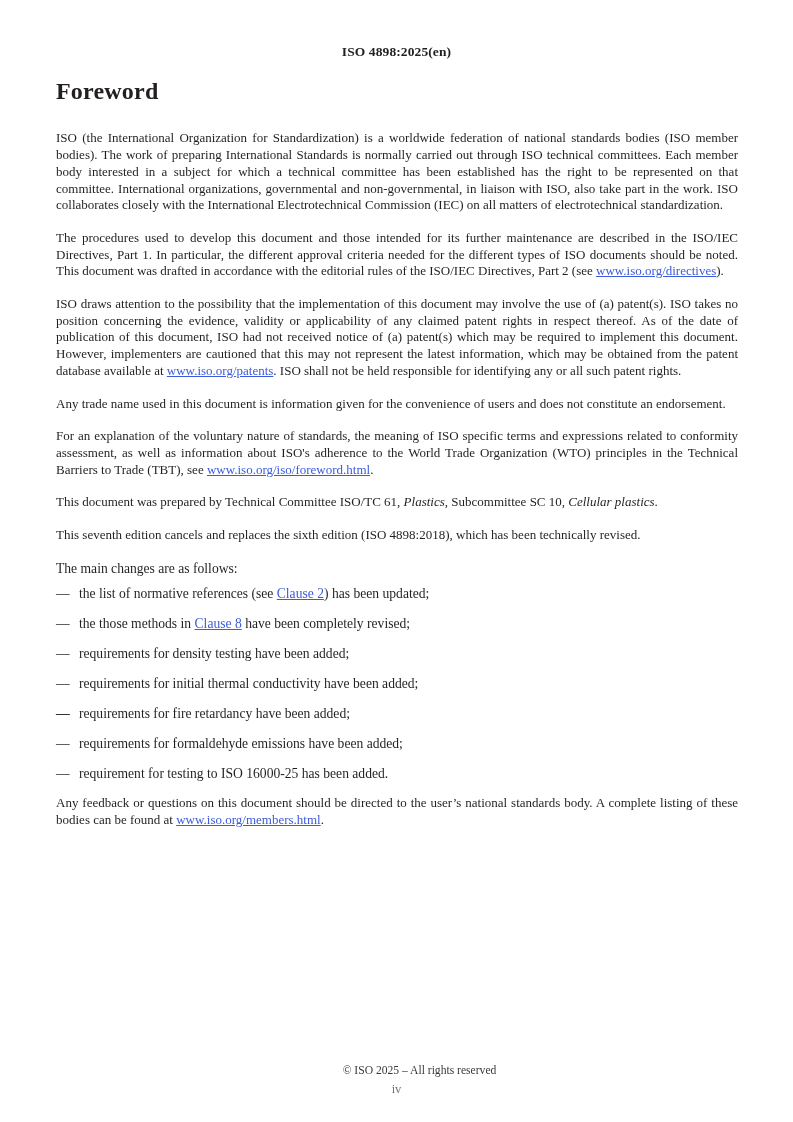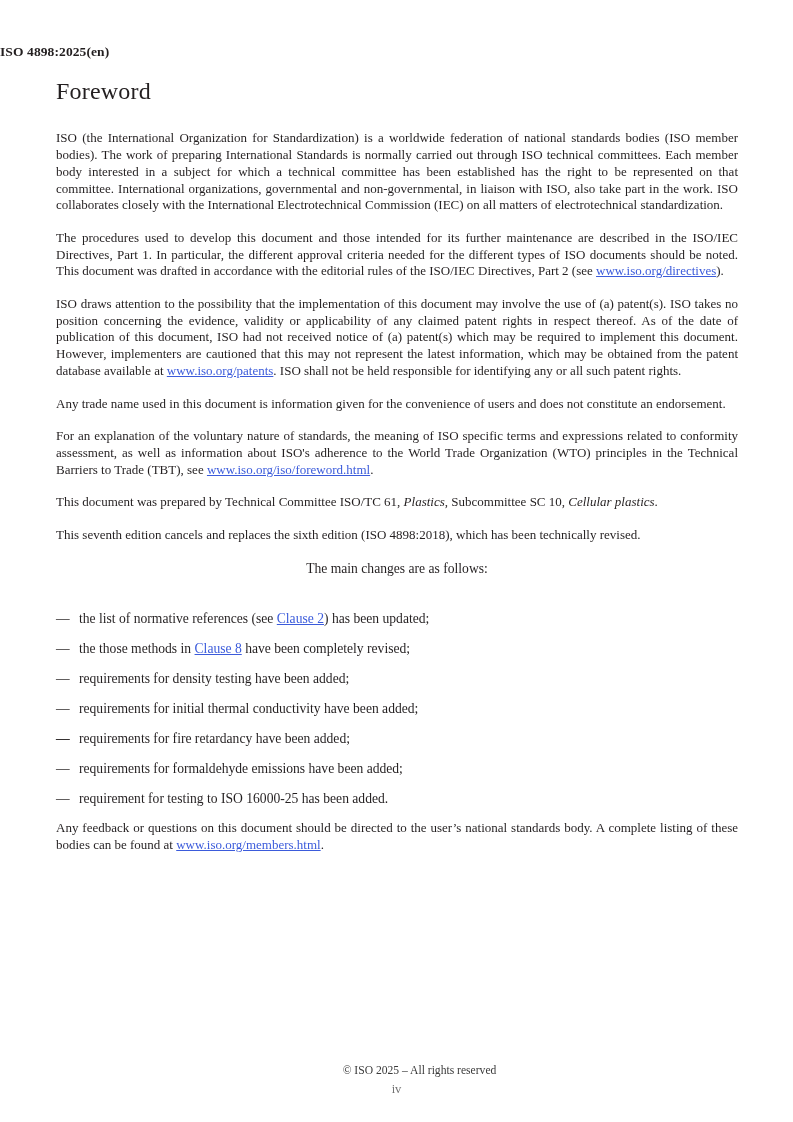--- a/index.html
+++ b/index.html
@@ -20,34 +20,35 @@
     left: 0; top: 0;
     width: 793px;
     height: 1122px;
     overflow: hidden;
   }
   .running-head {
     position: absolute;
     top: 44px;
     left: 0;
     width: 793px;
+    text-align: center;
     font-size: 13.5px;
     font-weight: bold;
     letter-spacing: 0.1px;
     color: #231f20;
   }
   .content {
     position: absolute;
     left: 56px;
     top: 78px;
     width: 682px;
   }
   h1.doc-title {
     font-size: 24px;
-    font-weight: normal;
+    font-weight: bold;
     margin: 0 0 26px 0;
     line-height: 1.1;
     letter-spacing: 0.2px;
     color: #231f20;
   }
   p.para {
     font-size: 13px;
     line-height: 1.285;
     margin: 0 0 16px 0;
     text-align: justify;
@@ -61,22 +62,22 @@
     text-decoration-color: #3b5bdb;
     text-underline-offset: 1px;
     cursor: pointer;
     font-family: Liberation Serif, serif;
   }
   .ital { font-style: italic; }
 
   .intro-line {
     font-size: 13.6px;
     line-height: 1.285;
-    margin: 0 0 33px 0;
-    text-align: center;
+    margin: 0 0 8px 0;
+    text-align: left;
   }
   ul.dash-list {
     list-style: none;
     margin: 0;
     padding: 0;
   }
   ul.dash-list li {
     position: relative;
     font-size: 13.6px;
     line-height: 1.285;

